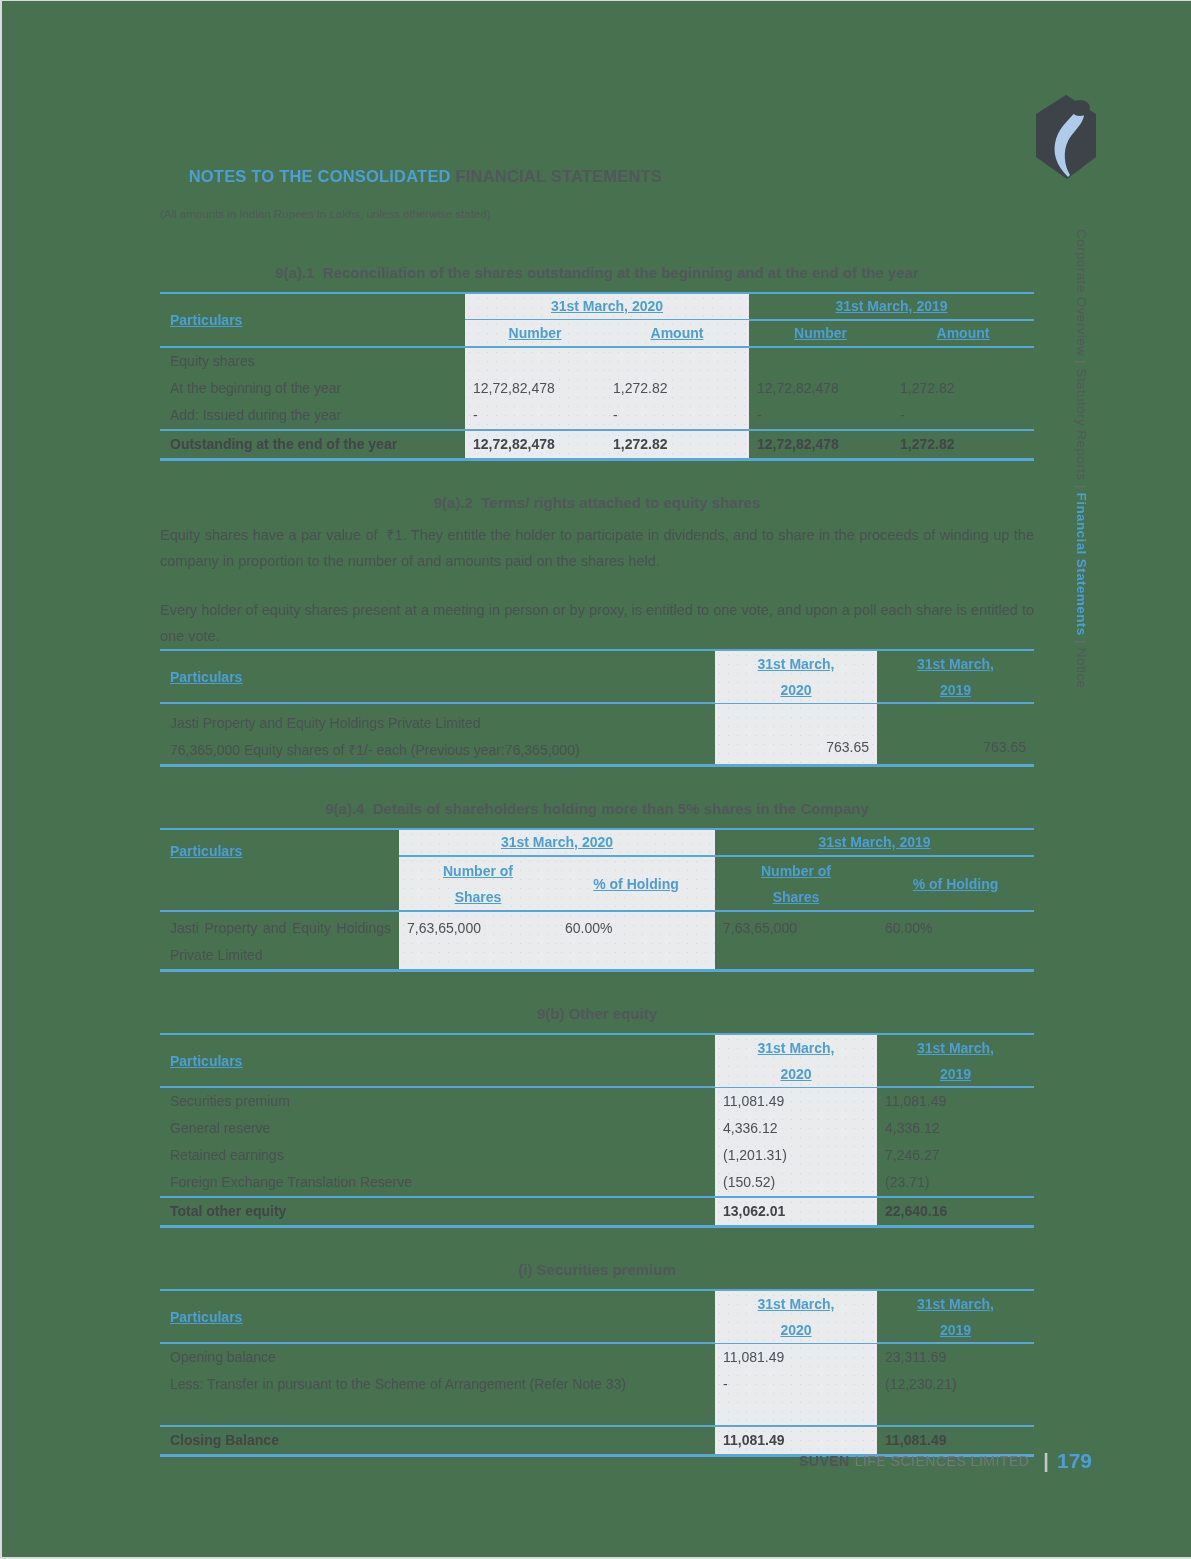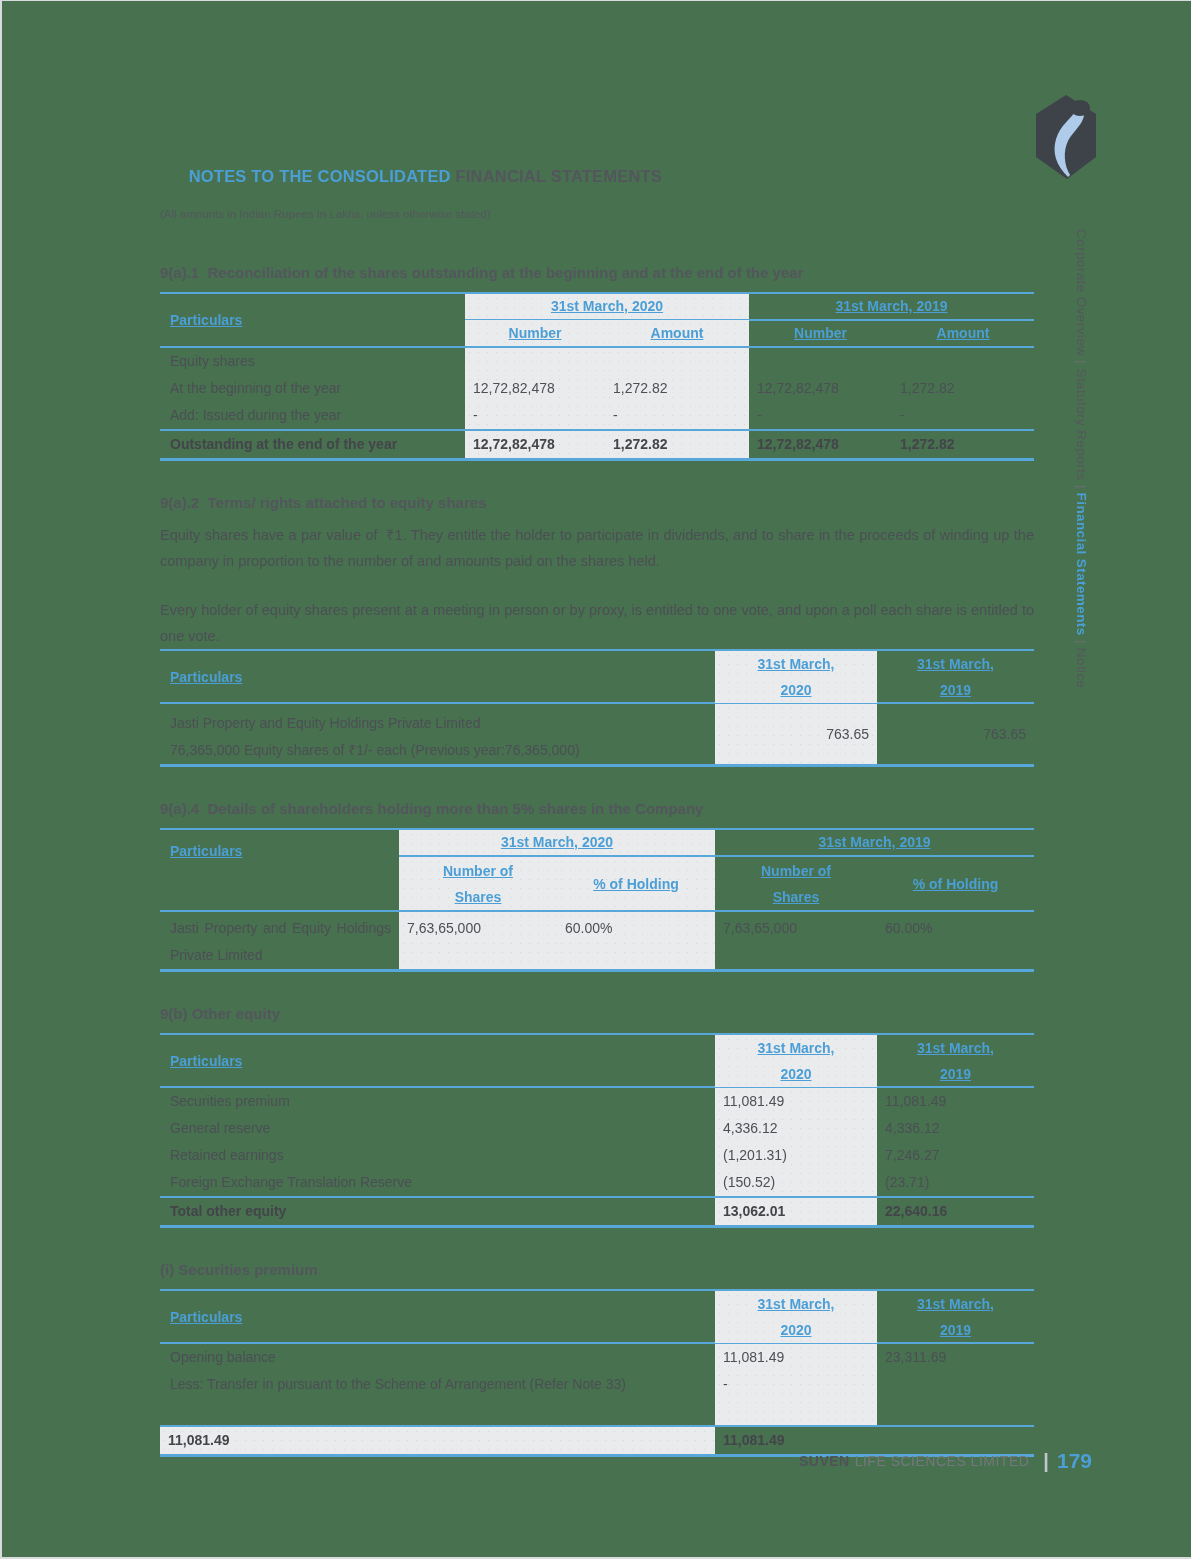--- a/index.html
+++ b/index.html
@@ -12,21 +12,21 @@
     color:#4b4b52; overflow:hidden;
   }
   .content { position:absolute; left:158px; top:147px; width:874px; }
 
   
   .doc-title { font-size:16.5px; font-weight:bold; letter-spacing:0.2px; white-space:pre-wrap; }
   .doc-title .hl-blue { color:#4b9fd6; }
   .doc-title .rest { color:#53565c; }
   .doc-subtitle { font-size:11.5px; color:#54575c; margin-top:3px; }
 
-  .section-heading { font-size:15px; font-weight:bold; color:#53565c; margin-top:33px; margin-bottom:11px; white-space:pre-wrap; }
+  .section-heading { font-size:15px; font-weight:bold; color:#53565c; margin-top:33px; margin-bottom:11px; white-space:pre-wrap;text-align:center; }
   .section-heading.first { margin-top:44px; }
 
   .para { font-size:14.5px; line-height:26px; text-align:justify; color:#4c4f55; margin-top:8px; white-space:pre-wrap; }
   .para + .para { margin-top:23px; }
 
   
   .fin-table { border-top:2px solid #57a7db; border-bottom:3px solid #57a7db; }
   .hl { background-color:#eaebed; background-image:radial-gradient(#d5d8db 0.8px, rgba(0,0,0,0) 0.9px); background-size:9px 9px; }
   .blue { color:#4b9fd6; font-weight:bold;text-decoration:underline; }
   .cell { padding:0 8px; }
@@ -48,21 +48,21 @@
   .tA-row { display:grid; grid-template-columns:555px 162px 157px; }
   .t3-grp2 { display:grid; grid-template-columns:239px 316px 319px; height:27px; }
   .t3-sub { display:grid; grid-template-columns:239px 158px 158px 162px 157px; height:53px; }
   .t3-sub > .cell { display:flex; align-items:center; justify-content:center; line-height:26px; text-align:center; }
   .t3-row { display:grid; grid-template-columns:239px 158px 158px 162px 157px; }
 
   .body-row { font-size:14px; line-height:27px; color:#4c4f55; }
   .body-row .cell { padding-top:0; }
   .total-row { border-top:2px solid #57a7db; font-weight:bold; color:#44444b; font-size:14px; line-height:27px; }
   .pad-top { padding-top:13px; }
-  .va-bottom { display:flex; align-items:flex-end; justify-content:flex-end; padding-bottom:16px; }
+  .va-bottom { display:flex; align-items:flex-end; justify-content:flex-end; padding-bottom:3px; }
   .just { text-align:justify; }
 
   
   .sidebar {
     position:absolute; left:1068px; top:228px;
     writing-mode:vertical-rl;
     font-size:13.5px; color:#55585c; letter-spacing:0.4px; line-height:22px;
   }
   .sidebar .sep { color:#6a6d71; margin:0 2px; }
   .sidebar .active { color:#4b9fd6; font-weight:bold; }
@@ -251,22 +251,24 @@
 2019</div>
       </div>
       <div class="tA-row body-row">
         <div class="cell lbl">Opening balance</div>
         <div class="cell hl num">11,081.49</div>
         <div class="cell num">23,311.69</div>
       </div>
       <div class="tA-row body-row" style="min-height:54px;">
         <div class="cell lbl just">Less: Transfer  in pursuant to the Scheme of Arrangement (Refer Note 33)</div>
         <div class="cell hl num">-</div>
+        <div class="cell num">(12,230.21)</div>
       </div>
       <div class="tA-row total-row">
+        <div class="cell lbl">Closing Balance</div>
         <div class="cell hl num">11,081.49</div>
         <div class="cell num">11,081.49</div>
       </div>
     </div>
   </div>
 
   <div class="footer">
     <span class="co-bold">SUVEN</span>
     <span class="co-rest">LIFE SCIENCES LIMITED</span>
     <span class="bar">|</span>

